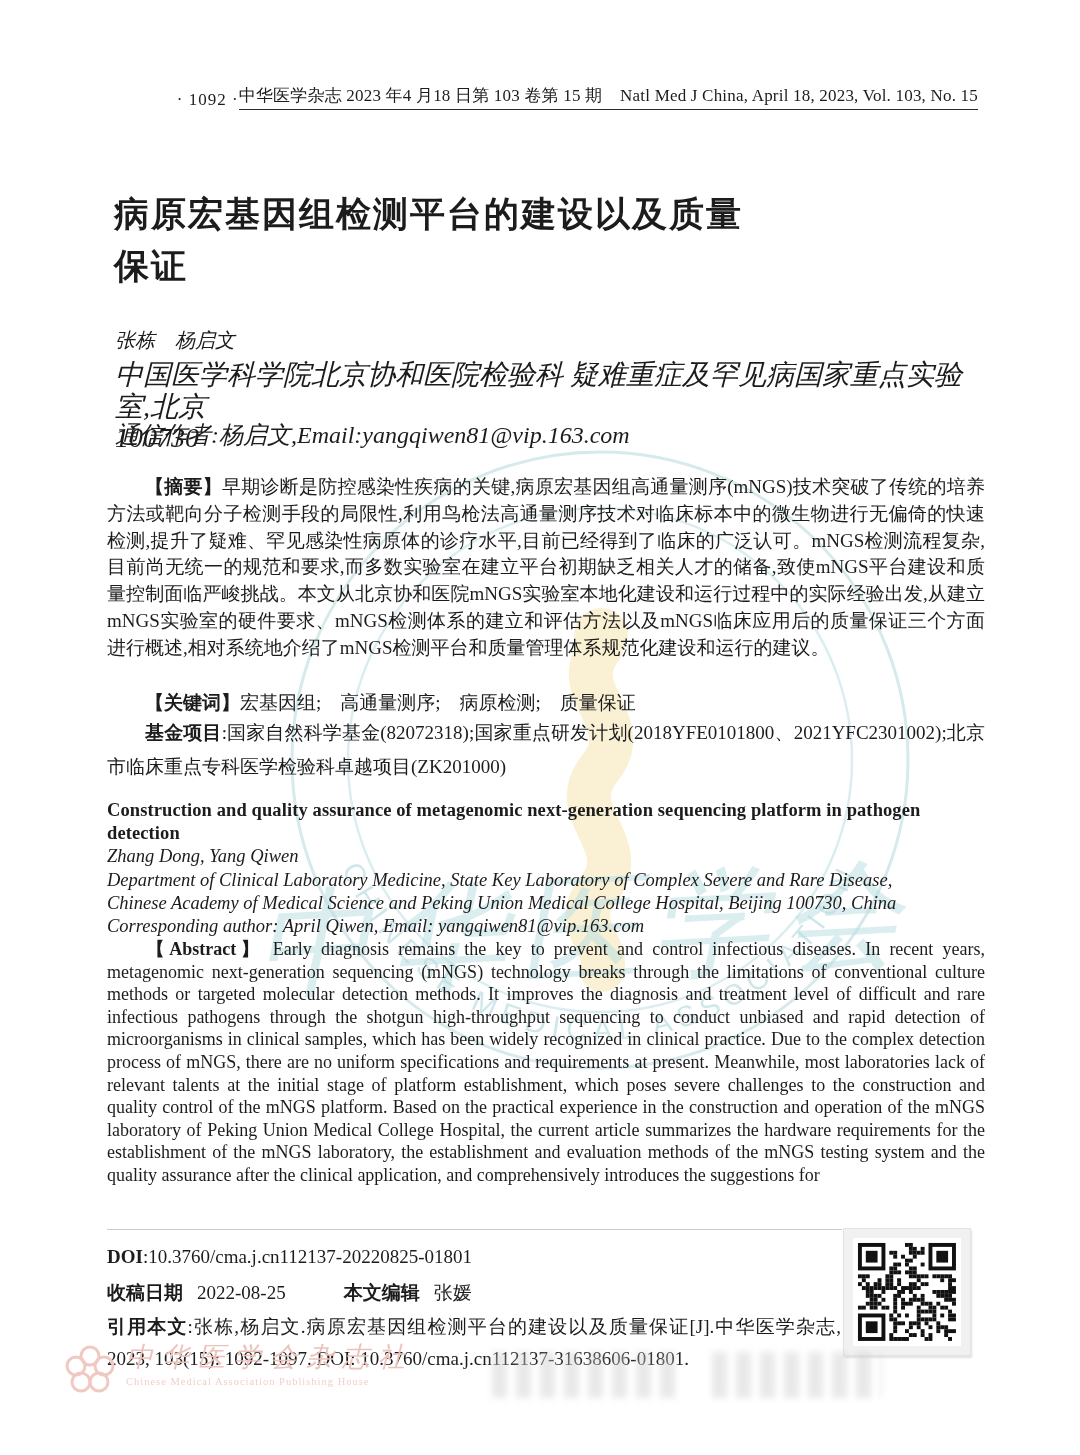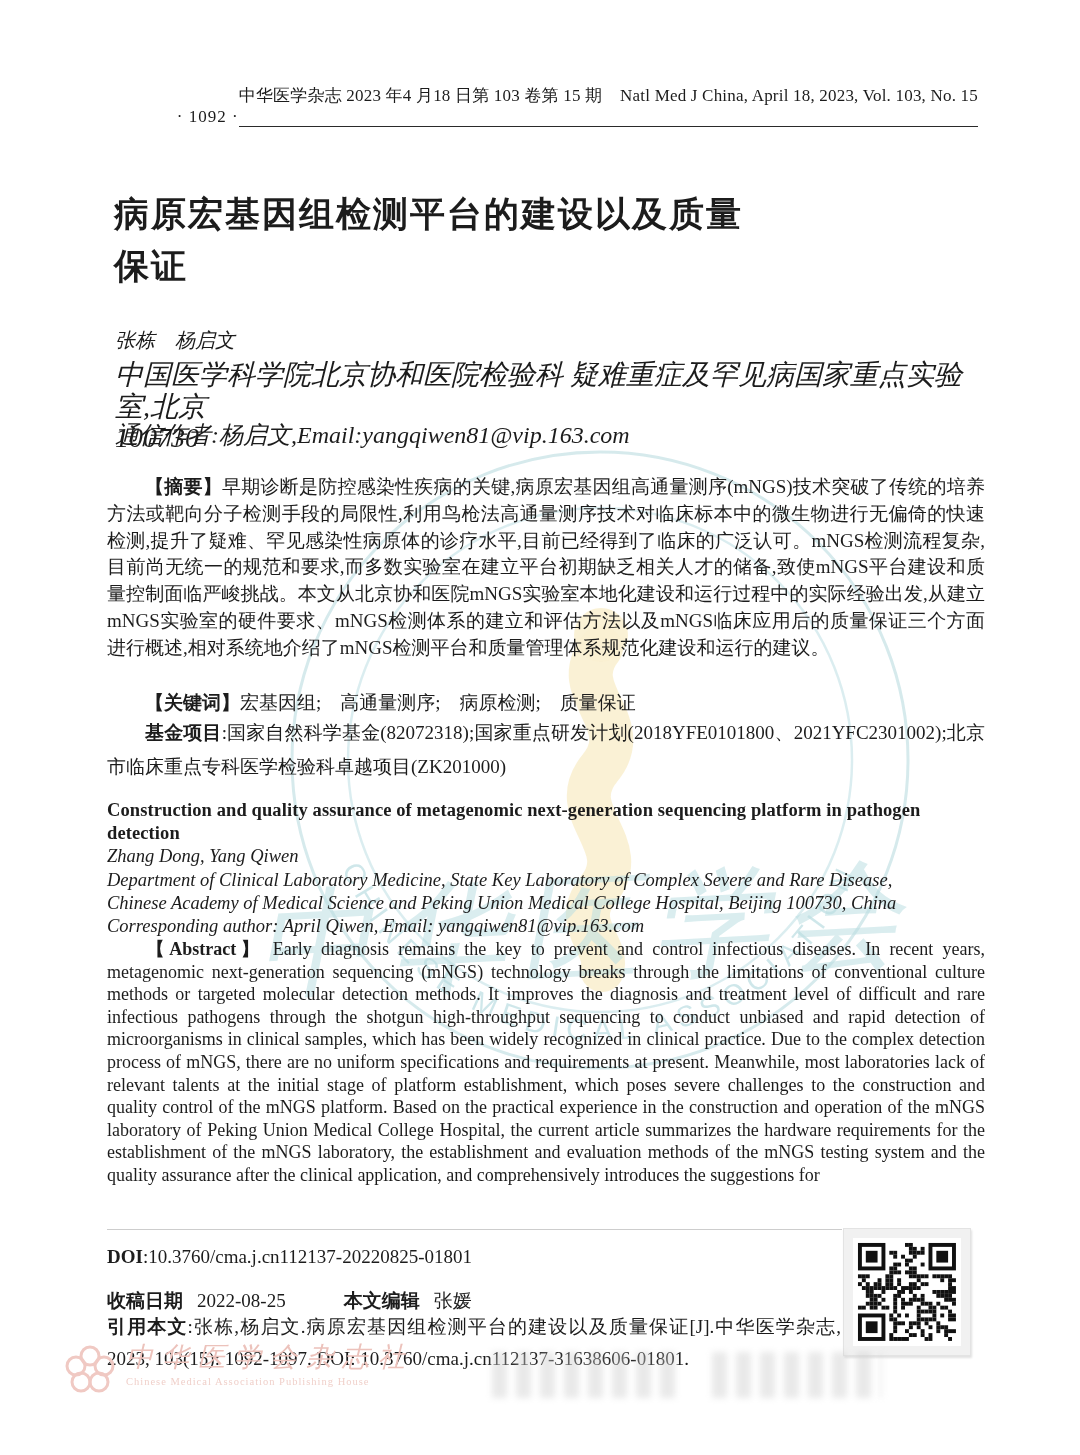--- a/index.html
+++ b/index.html
@@ -6,21 +6,21 @@
   .page{
     position:relative; width:1080px; height:1455px; margin:0 auto;
     background:#ffffff; overflow:hidden;
     font-family:"Liberation Serif","DejaVu Serif",serif;
     color:#1c1c1c;
   }
   .abs{position:absolute;}
   
   .header{left:113px; top:84px; width:865px; display:flex; justify-content:flex-end; align-items:flex-end; font-size:17px;}
   .pagenum{letter-spacing:1px;}
-  .journal{border-bottom:1.5px solid #2a2a2a; padding-bottom:19px; letter-spacing:.2px;}
+  .journal{border-bottom:1.5px solid #2a2a2a; padding-bottom:2px; letter-spacing:.2px;}
   .section-label{left:115px; top:134px; width:868px; text-align:right; font-size:27px; font-weight:600; letter-spacing:2px;}
   
   .title-cn{left:114px; top:188px; width:662px; font-family:"Liberation Sans","DejaVu Sans",sans-serif;
     font-weight:bold; font-size:35px; line-height:52px; letter-spacing:2px;}
   .kai{font-style:italic;}
   .authors-cn{left:115px; top:327px; font-size:20px;}
   .affil-cn{left:115px; top:359px; width:878px; font-size:28px; line-height:31.5px;}
   .corresp-cn{left:115px; top:419px; font-size:24px;}
   
   .abstract-cn{left:107px; top:474px; width:878px; font-size:19px; line-height:26.8px; text-align:justify; text-indent:2em;font-family:Liberation Serif, serif;}
@@ -29,21 +29,21 @@
   .fund{left:107px; top:716px; width:878px; font-size:19px; line-height:33.5px; text-align:justify; text-indent:2em;}
   
   .en-block{left:107px; top:799px; width:878px; font-size:18.5px; line-height:23.2px;}
   .title-en{font-weight:bold; width:815px; letter-spacing:.1px;}
   .it{font-style:italic;}
   .affil-en{width:848px;}
   .abstract-en{margin-top:3px; font-size:18px; line-height:22.55px; text-align:justify; text-indent:2.2em;}
   
   .footrule{left:107px; top:1229px; width:735px; border-top:1.5px solid #cdcdcd;}
   .doi-line{left:107px; top:1246px; font-size:19px;}
-  .received-line{left:107px; top:1280px; font-size:19px;margin-top:8px;}
+  .received-line{left:107px; top:1280px; font-size:19px;}
   .gap1{display:inline-block; width:14px;}
   .gap2{display:inline-block; width:58px;}
   .cite-line{left:107px; top:1311px; width:734px; font-size:19px; line-height:32px; text-align:justify;}
   
   .qr-box{left:843px; top:1228px; width:126px; height:126px; background:#f1f1f1; border:1px solid #e3e3e3; box-shadow:1px 2px 2px rgba(0,0,0,.12);}
   .qr-inner{position:absolute; left:9px; top:9px; width:108px; height:108px; background:#ffffff;}
   
   .emblem{left:270px; top:430px; width:660px; height:660px; opacity:.55; pointer-events:none;}
   .emblem-cn{left:255px; top:872px; width:620px; font-size:118px; line-height:120px; letter-spacing:14px;
     font-style:italic; color:#bcdfe2; opacity:.55; transform:rotate(-3deg); pointer-events:none; white-space:nowrap;}

